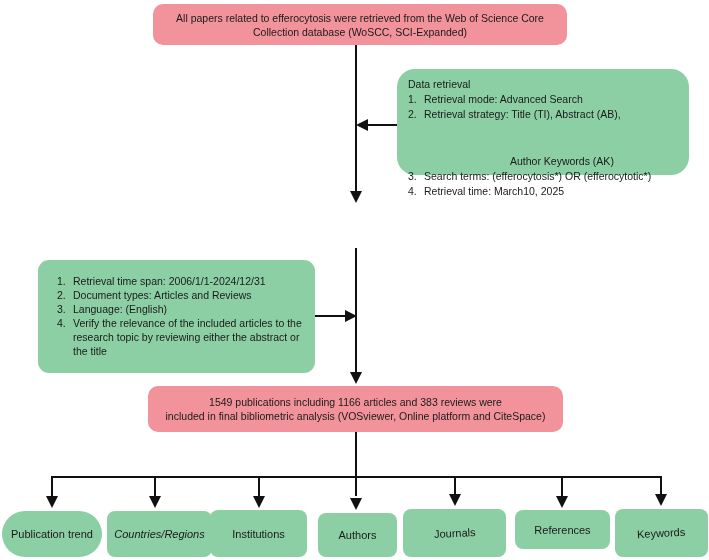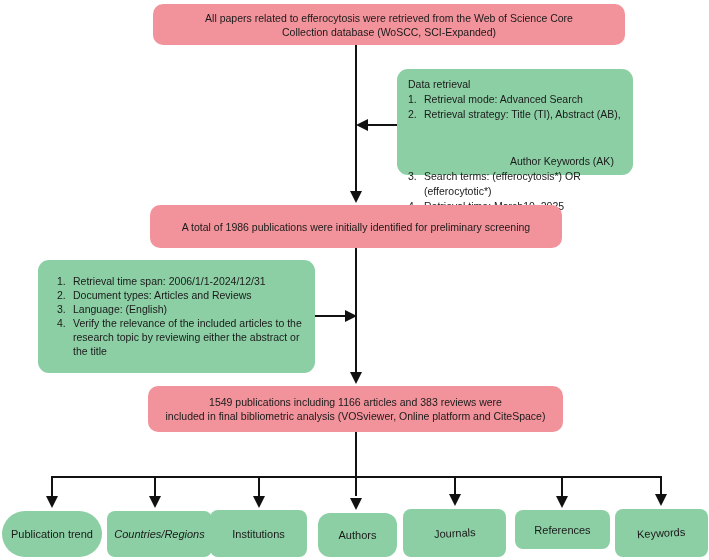--- a/index.html
+++ b/index.html
@@ -25,29 +25,29 @@
   .arr{position:absolute;width:0;height:0;}
   .arr.down{border-left:6px solid transparent;border-right:6px solid transparent;border-top:12px solid #111111;}
   .arr.left{border-top:6px solid transparent;border-bottom:6px solid transparent;border-right:12px solid #111111;}
   .arr.right{border-top:6px solid transparent;border-bottom:6px solid transparent;border-left:12px solid #111111;}
 </style>
 </head>
 <body>
 
 <div class="canvas">
 
-  <div class="box pink" style="left:153px;top:4px;width:472px;height:41px;">
+  <div class="box pink" style="left:153px;top:4px;width:414px;height:41px;">
     <div class="ctext">All papers related to efferocytosis were retrieved from the Web of Science Core
 Collection database (WoSCC, SCI-Expanded)</div>
   </div>
 
   <div class="vline" style="left:355px;top:45px;height:146px;"></div>
   <div class="arr down" style="left:350px;top:191px;"></div>
 
-  <div class="box green listbox" style="left:397px;top:69px;width:236px;height:106px;padding:8px 8px 0 11px;line-height:15px;">
+  <div class="box green listbox" style="left:397px;top:69px;width:292px;height:106px;padding:8px 8px 0 11px;line-height:15px;border-radius:18px;">
     <div class="title">Data retrieval</div>
     <div class="li">
       <span class="num">1.</span>
       <span class="txt">Retrieval mode: Advanced Search</span>
     </div>
     <div class="li">
       <span class="num">2.</span>
       <span class="txt"><span>Retrieval strategy: Title (TI), Abstract (AB),</span><span class="cont">Author Keywords (AK)</span></span>
     </div>
     <div class="li">
@@ -56,23 +56,20 @@
     </div>
     <div class="li">
       <span class="num">4.</span>
       <span class="txt">Retrieval time: March10, 2025</span>
     </div>
   </div>
 
   <div class="hline" style="left:368px;top:124px;width:29px;"></div>
   <div class="arr left" style="left:356px;top:119px;"></div>
 
-  <div class="box pink" style="left:150px;top:205px;width:412px;height:43px;">
-    <div class="ctext">A total of 1986 publications were initially identified for preliminary screening</div>
-  </div>
 
   <div class="vline" style="left:355px;top:248px;height:124px;"></div>
   <div class="arr down" style="left:350px;top:372px;"></div>
 
   <div class="box green listbox" style="left:38px;top:260px;width:277px;height:113px;padding:14px 10px 0 19px;line-height:14px;">
     <div class="li">
       <span class="num">1.</span>
       <span class="txt">Retrieval time span: 2006/1/1-2024/12/31</span>
     </div>
     <div class="li">
@@ -117,21 +114,21 @@
 
   <div class="outbox" style="left:2px;top:511px;width:100px;height:46px;border-radius:23px;">
     <span>Publication trend</span>
   </div>
   <div class="outbox" style="left:107px;top:511px;width:105px;height:46px;font-style:italic;">
     <span>Countries/Regions</span>
   </div>
   <div class="outbox" style="left:210px;top:510px;width:97px;height:47px;text-align:right;">
     <span>Institutions</span>
   </div>
-  <div class="outbox" style="left:318px;top:513px;width:79px;height:44px;border-radius:12px;">
+  <div class="outbox" style="left:318px;top:513px;width:79px;height:44px;">
     <span>Authors</span>
   </div>
   <div class="outbox" style="left:403px;top:509px;width:103px;height:48px;">
     <span class="tilt">Journals</span>
   </div>
   <div class="outbox" style="left:515px;top:510px;width:95px;height:39px;">
     <span>References</span>
   </div>
   <div class="outbox" style="left:615px;top:509px;width:93px;height:48px;">
     <span class="tilt">Keywords</span>

